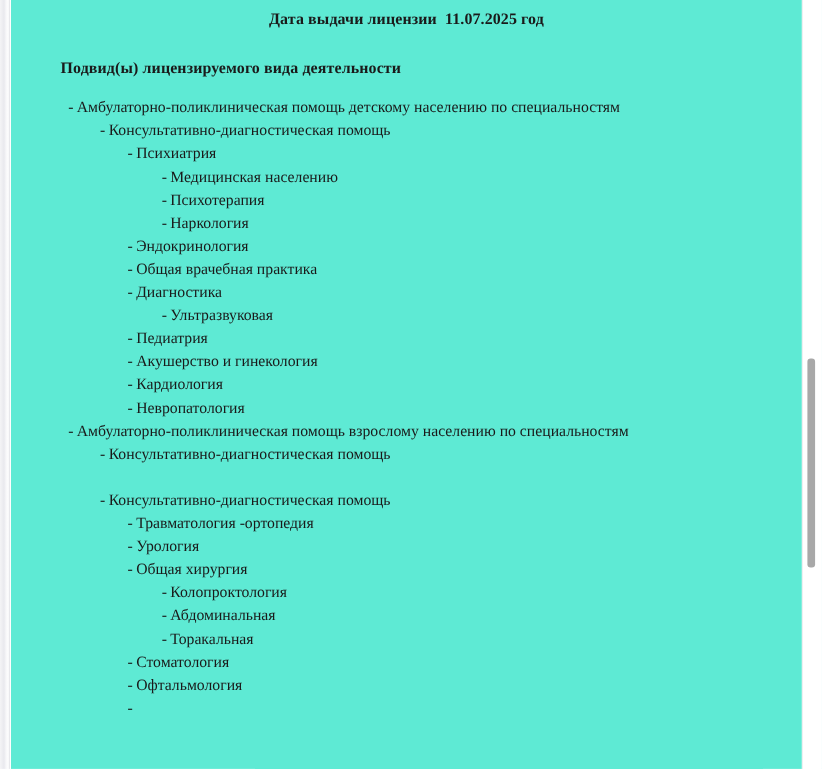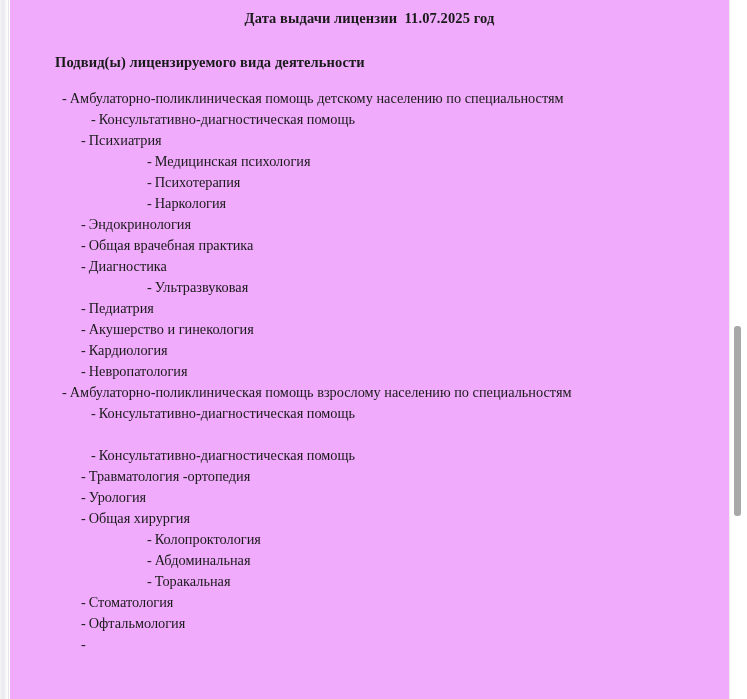--- a/index.html
+++ b/index.html
@@ -66,21 +66,21 @@
     background: #a8a8a8;
     border-radius: 3px;
   }
 
   .page {
     position: absolute;
     top: 0;
     left: 10px;
     width: 719px;
     height: 699px;
-    background: #f0abfc;
+    background: #5eead4;
     box-sizing: border-box;
     padding: 0;
   }
 
   .doc-title {
     margin: 0;
     padding: 10px 0 0 0;
     font-size: 14.5px;
     font-weight: bold;
     text-align: center;
@@ -109,21 +109,21 @@
   }
 
   .tree-item .dash {
     display: inline-block;
     margin-right: 3px;
   }
 
   
   .lvl-1 { padding-left: 52px; }
   .lvl-2 { padding-left: 81px; }
-  .lvl-3 { padding-left: 71px; }
+  .lvl-3 { padding-left: 106px; }
   .lvl-4 { padding-left: 137px; }
 
   .spacer-row {
     height: 21px;
   }
 </style>
 </head>
 <body>
 
 <div class="viewport">
@@ -133,21 +133,21 @@
   <div class="page">
 
     <div class="doc-title">Дата выдачи лицензии  11.07.2025 год</div>
 
     <div class="section-heading">Подвид(ы) лицензируемого вида деятельности</div>
 
     <ul class="tree" id="tree-root">
         <li class="tree-item lvl-1"><span class="dash">-</span><span>Амбулаторно-поликлиническая помощь детскому населению по специальностям</span></li>
         <li class="tree-item lvl-2"><span class="dash">-</span><span>Консультативно-диагностическая помощь</span></li>
         <li class="tree-item lvl-3"><span class="dash">-</span><span>Психиатрия</span></li>
-        <li class="tree-item lvl-4"><span class="dash">-</span><span>Медицинская психология</span></li>
+        <li class="tree-item lvl-4"><span class="dash">-</span><span>Медицинская населению</span></li>
         <li class="tree-item lvl-4"><span class="dash">-</span><span>Психотерапия</span></li>
         <li class="tree-item lvl-4"><span class="dash">-</span><span>Наркология</span></li>
         <li class="tree-item lvl-3"><span class="dash">-</span><span>Эндокринология</span></li>
         <li class="tree-item lvl-3"><span class="dash">-</span><span>Общая врачебная практика</span></li>
         <li class="tree-item lvl-3"><span class="dash">-</span><span>Диагностика</span></li>
         <li class="tree-item lvl-4"><span class="dash">-</span><span>Ультразвуковая</span></li>
         <li class="tree-item lvl-3"><span class="dash">-</span><span>Педиатрия</span></li>
         <li class="tree-item lvl-3"><span class="dash">-</span><span>Акушерство и гинекология</span></li>
         <li class="tree-item lvl-3"><span class="dash">-</span><span>Кардиология</span></li>
         <li class="tree-item lvl-3"><span class="dash">-</span><span>Невропатология</span></li>

